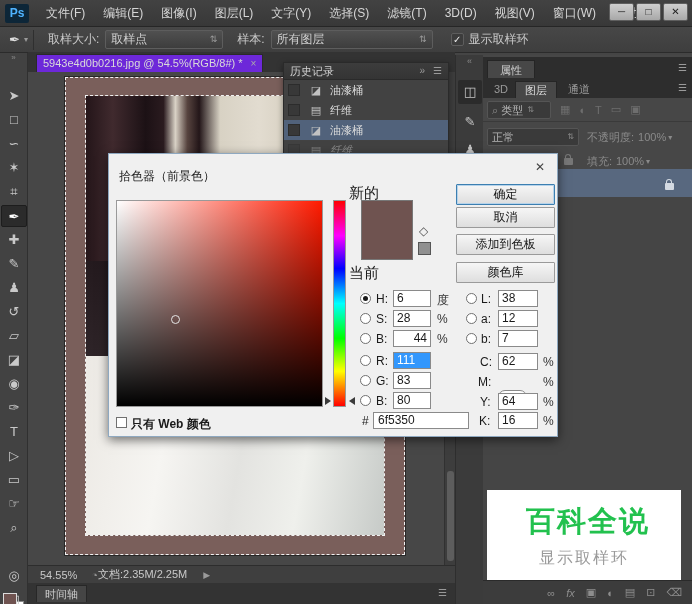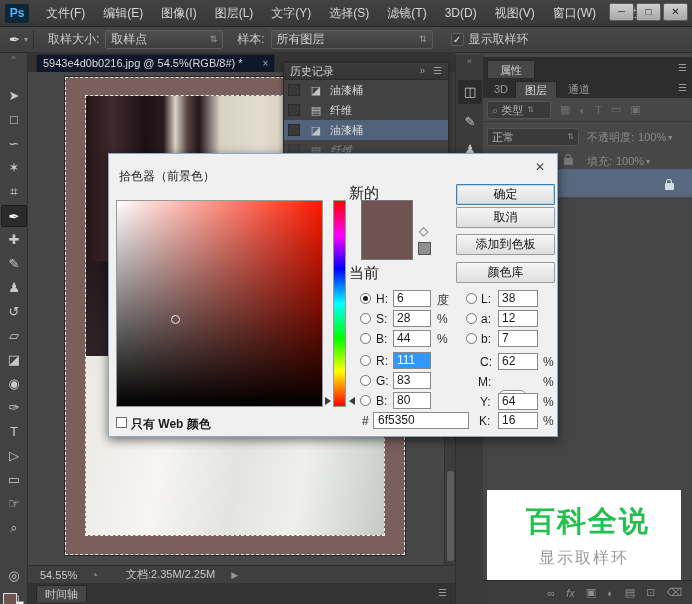--- a/index.html
+++ b/index.html
@@ -43,23 +43,23 @@
   .tool { position:absolute; left:1px; width:26px; height:22px; text-align:center;
           color:#c9c9c9; font-size:13px; line-height:22px; }
   .tool.active { background:#2b2b2b; border:1px solid #1d1d1d; border-radius:2px; color:#fff; }
   .swatch-fg { position:absolute; left:3px; top:540px; width:14px; height:14px;
                border:1px solid #dcdcdc; z-index:2; }
   .swatch-bg { position:absolute; left:10px; top:548px; width:14px; height:14px;
                border:1px solid #8a8a8a; }
 
   
   .tabbar { position:absolute; left:28px; top:52px; width:427px; height:20px; background:#333; }
-  .doctab { position:absolute; left:8px; top:2px; height:18px; background:#0f172a;
+  .doctab { position:absolute; left:8px; top:2px; height:18px; background:#6d28d9;
             border:1px solid #2a2a2a; border-bottom:none; color:#d9d9d9; font-size:11px;
-            line-height:17px; padding:0 6px; display:flex; gap:20px; align-items:center; }
+            line-height:17px; padding:0 6px; display:flex; gap:8px; align-items:center; }
   .doctab .x { color:#aaa; font-size:10px; }
 
   
   .canvas-area { position:absolute; left:28px; top:72px; width:427px; height:493px; background:#474747; }
   .canvas-frame { position:absolute; left:37px; top:5px; width:340px; height:478px;
                   border:1px dashed #f2f2f2; box-shadow:0 0 0 1px rgba(0,0,0,.45); }
   .photo { position:absolute; left:19px; top:17px; width:300px; height:441px;
            border:1px dashed #f0f0f0; overflow:hidden; }
   .ph-top { position:absolute; left:0; top:0; width:100%; height:165px;
             background:linear-gradient(90deg,#241519 0%,#402a2e 9%,#1c1115 20%,#2a1b1f 26%,
@@ -382,21 +382,21 @@
   </div>
 
   <div class="watermark">
     <div class="wm-title" style="color: rgb(34, 193, 78);">百科全说</div>
     <div class="wm-sub">显示取样环</div>
   </div>
 
   <div class="statusbar">
     <span style="margin-left:12px;">54.55%</span>
     <span style="margin-left:14px;color:#8f8f8f;">◔</span>
-    <span style="margin-left:28px;">文档:2.35M/2.25M</span>
+    <span style="">文档:2.35M/2.25M</span>
     <span style="margin-left:16px;color:#999;font-size:9px;">▶</span>
   </div>
 
   <div class="timeline">
     <div class="tl-tab">时间轴</div>
     <div class="tl-menu">☰</div>
   </div>
 
   <div class="dialog">
     <div class="dlg-title">拾色器（前景色）</div>
@@ -425,21 +425,21 @@
     <div class="cpin" style="left:284px;top:136px;">6</div>
     <span class="unit" style="left:328px;top:138px;">度</span>
 
     <div class="radio" style="left:251px;top:159px;"></div>
     <span class="flabel" style="left:267px;top:158px;">S:</span>
     <div class="cpin" style="left:284px;top:156px;">28</div>
     <span class="unit" style="left:328px;top:158px;">%</span>
 
     <div class="radio" style="left:251px;top:179px;"></div>
     <span class="flabel" style="left:267px;top:178px;">B:</span>
-    <div class="cpin" style="left:284px;top:176px;">44</div>
+    <div class="cpin" style="left:284px;top:176px;text-align:right;">44</div>
     <span class="unit" style="left:328px;top:178px;">%</span>
 
     <div class="radio" style="left:251px;top:201px;"></div>
     <span class="flabel" style="left:267px;top:200px;">R:</span>
     <div class="cpin selval" style="left:284px;top:198px;">111</div>
 
     <div class="radio" style="left:251px;top:221px;"></div>
     <span class="flabel" style="left:267px;top:220px;">G:</span>
     <div class="cpin" style="left:284px;top:218px;">83</div>
 

